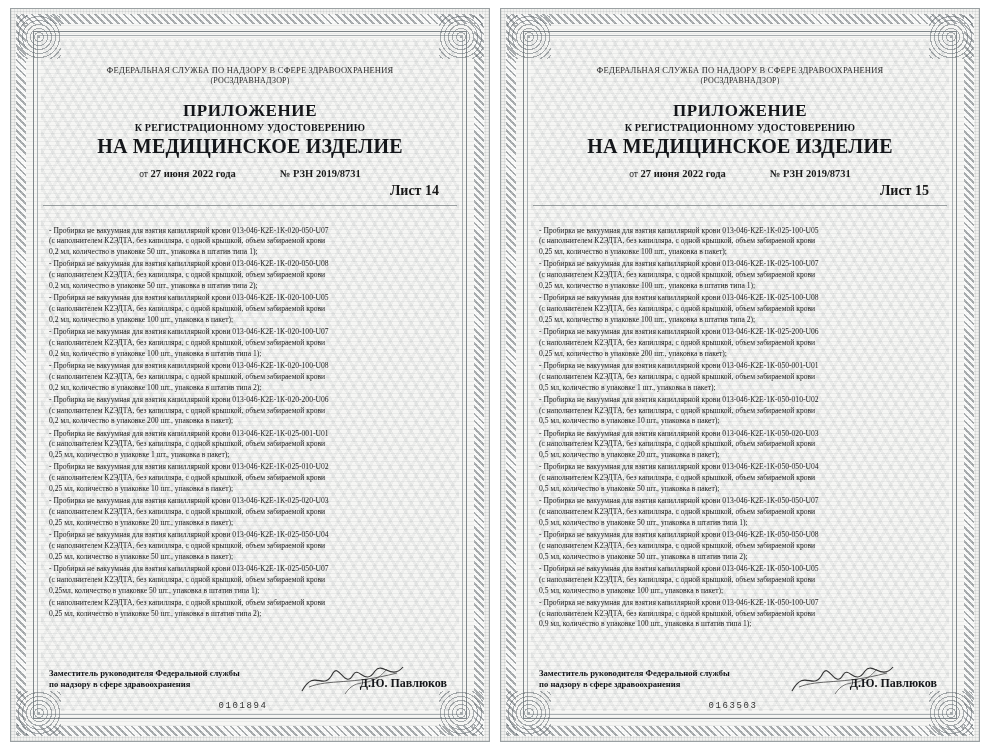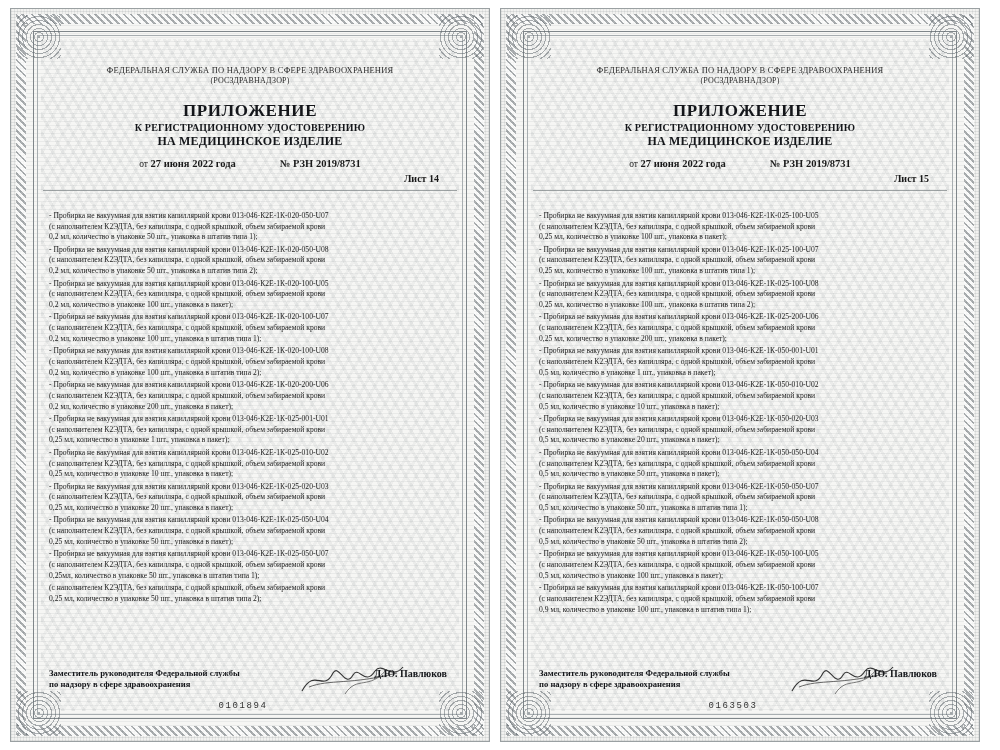--- a/index.html
+++ b/index.html
@@ -92,34 +92,34 @@
   }
   .title {
     text-align: center;
     margin-top: 14px;
     color: #14161a;
     font-weight: bold;
     line-height: 1.22;
   }
   .title .l1 { font-size: 17px; letter-spacing: 0.6px; }
   .title .l2 { font-size: 10px; letter-spacing: 0.2px; }
-  .title .l3 { font-size: 12px; letter-spacing: 0.2px; }
+  .title .l3 { font-size: 20px; letter-spacing: 0.2px; }
   .meta {
     margin-top: 9px;
     display: flex;
     justify-content: center;
     gap: 44px;
     font-size: 10.5px;
     font-weight: bold;
     color: #1a1a1a;
   }
   .meta .date-label { font-weight: normal; font-size: 9.5px; }
   .sheet-no {
     text-align: right;
-    font-size: 10px;
+    font-size: 14px;
     font-weight: bold;
     margin-top: 4px;
     padding-right: 18px;
     color: #1a1a1a;
   }
   .rule {
     margin-top: 6px;
     height: 1px;
     background: #6f7679;
     opacity: 0.65;
@@ -147,22 +147,22 @@
     font-size: 8.6px;
     font-weight: bold;
     line-height: 1.35;
     color: #14161a;
     width: 230px;
     font-family: Liberation Serif, serif;
   }
   .sig-name {
     position: absolute;
     right: 10px;
-    bottom: 12px;
-    font-size: 10px;
+    bottom: 0px;
+    font-size: 12px;
     font-weight: bold;
     color: #14161a;
   }
   .sig-scribble {
     position: absolute;
     right: 48px;
     bottom: -4px;
     width: 110px;
     height: 34px;
     pointer-events: none;

